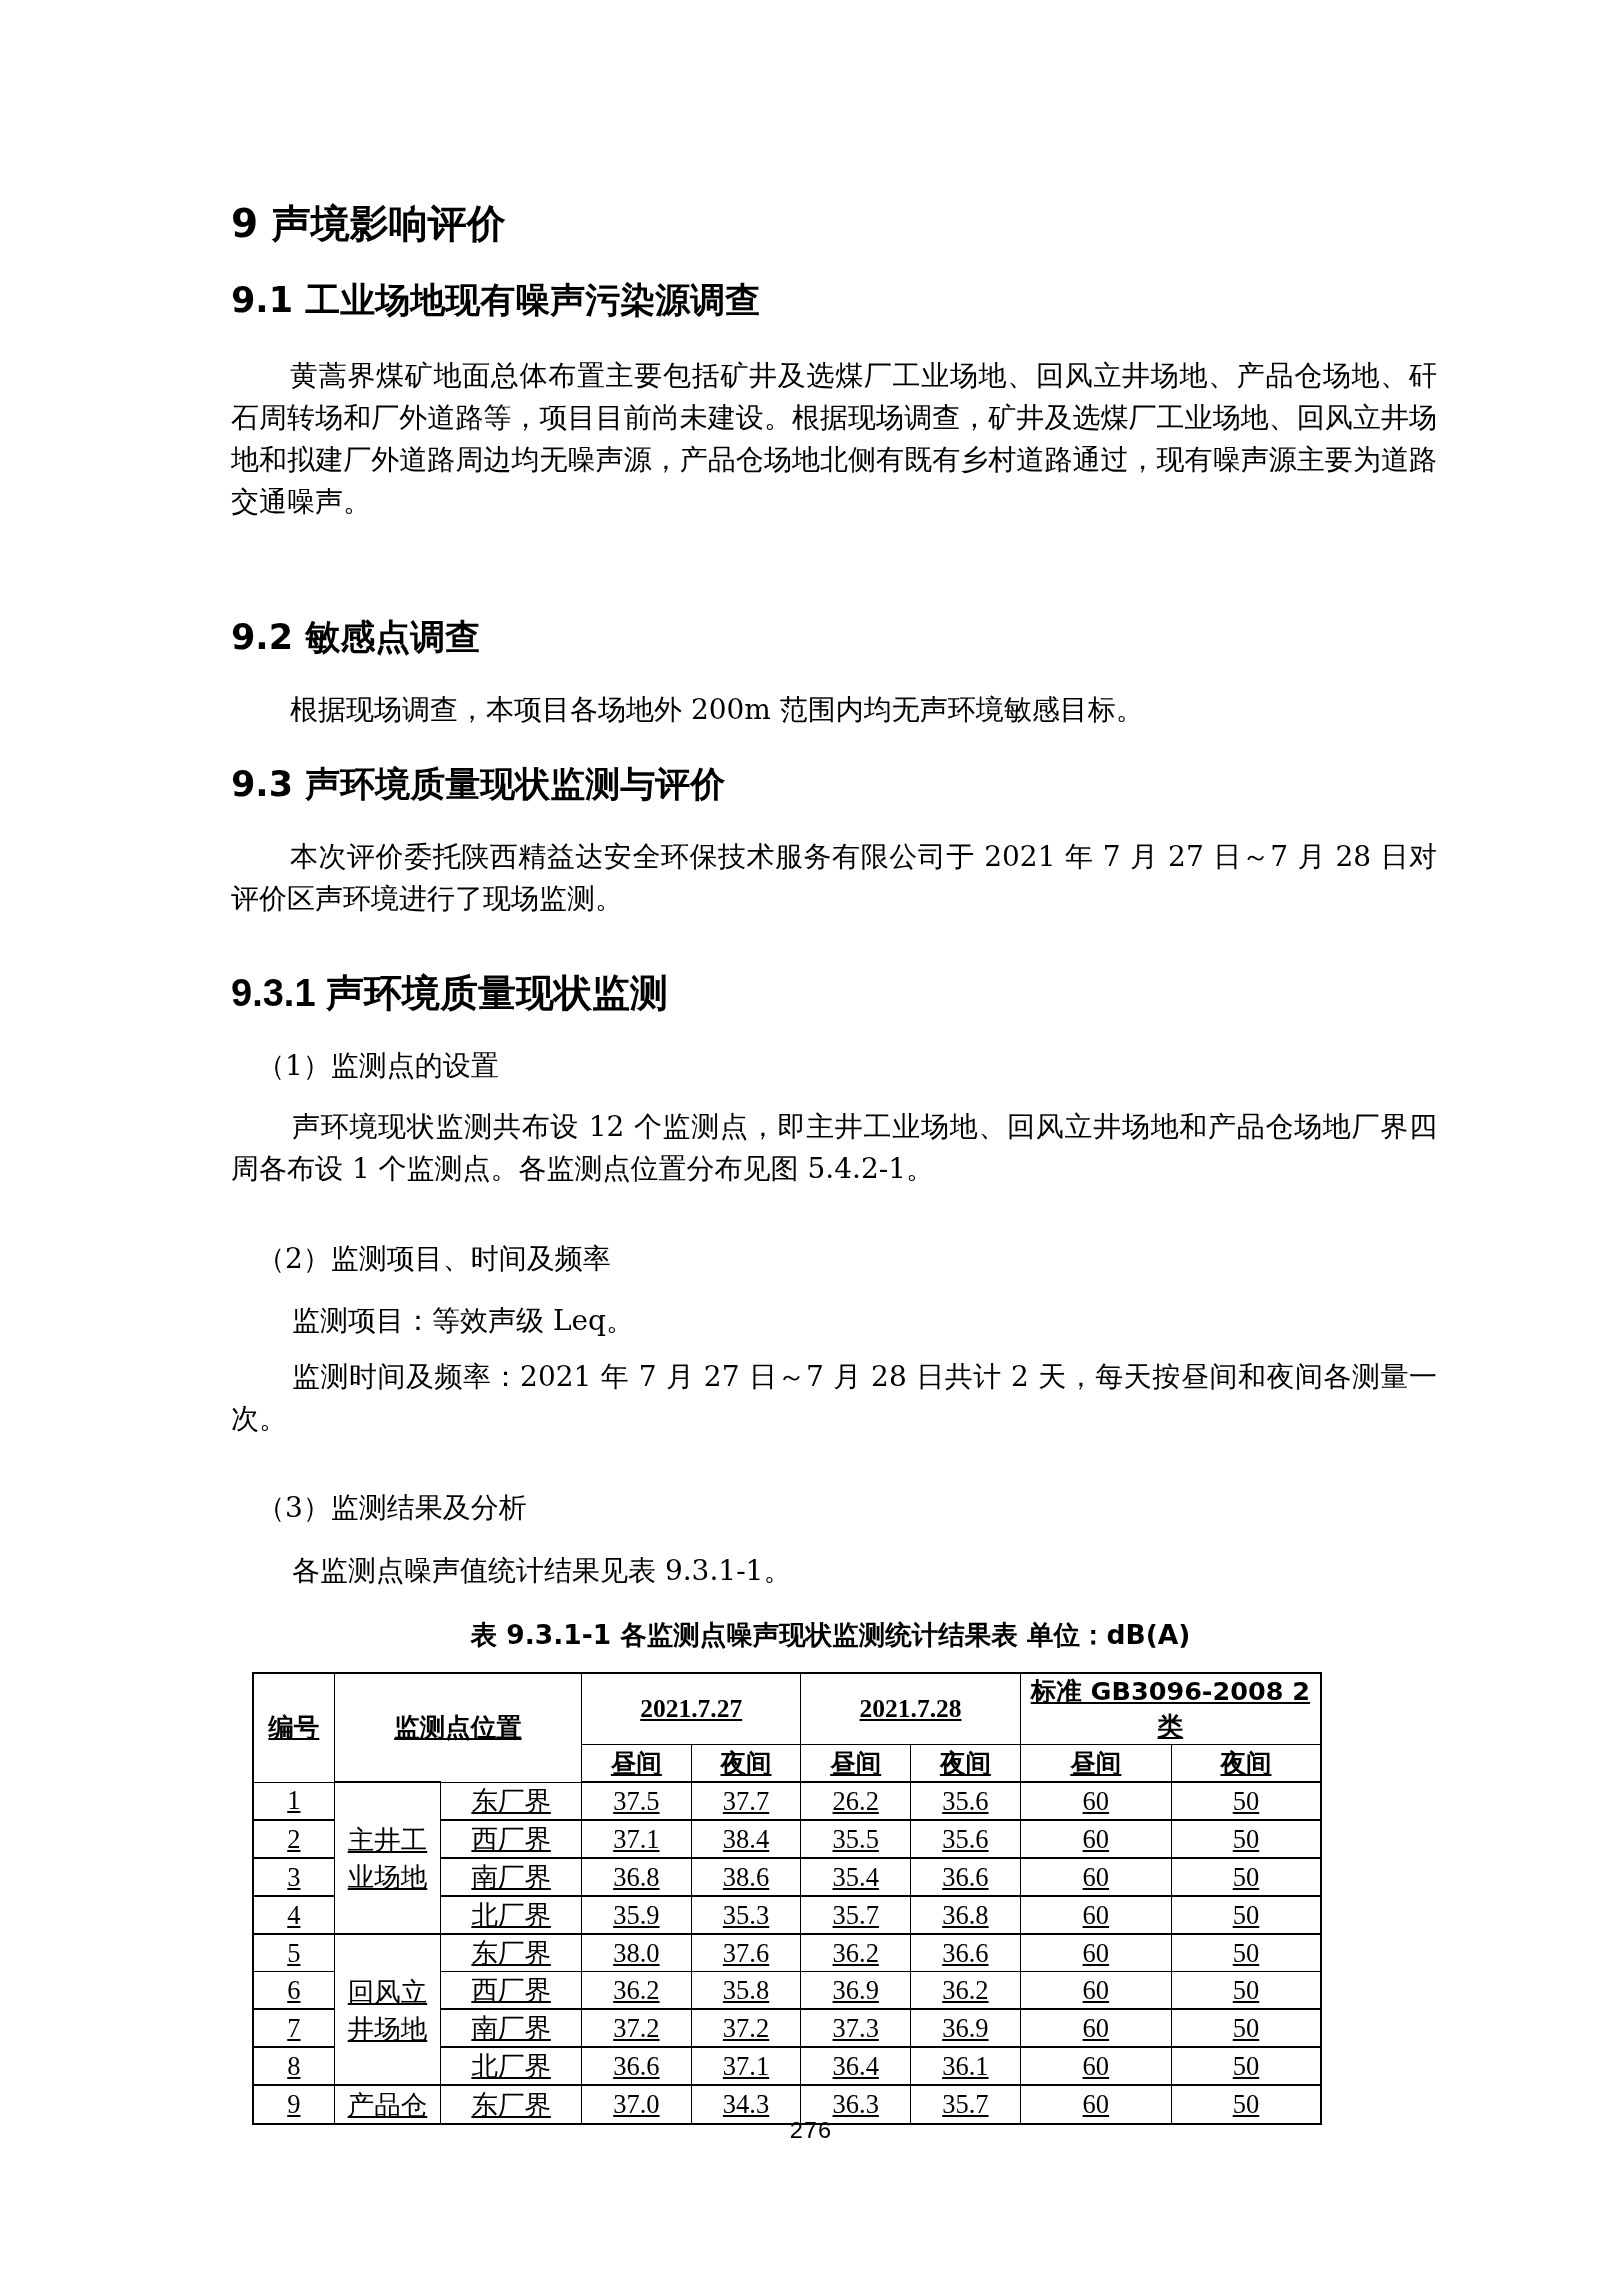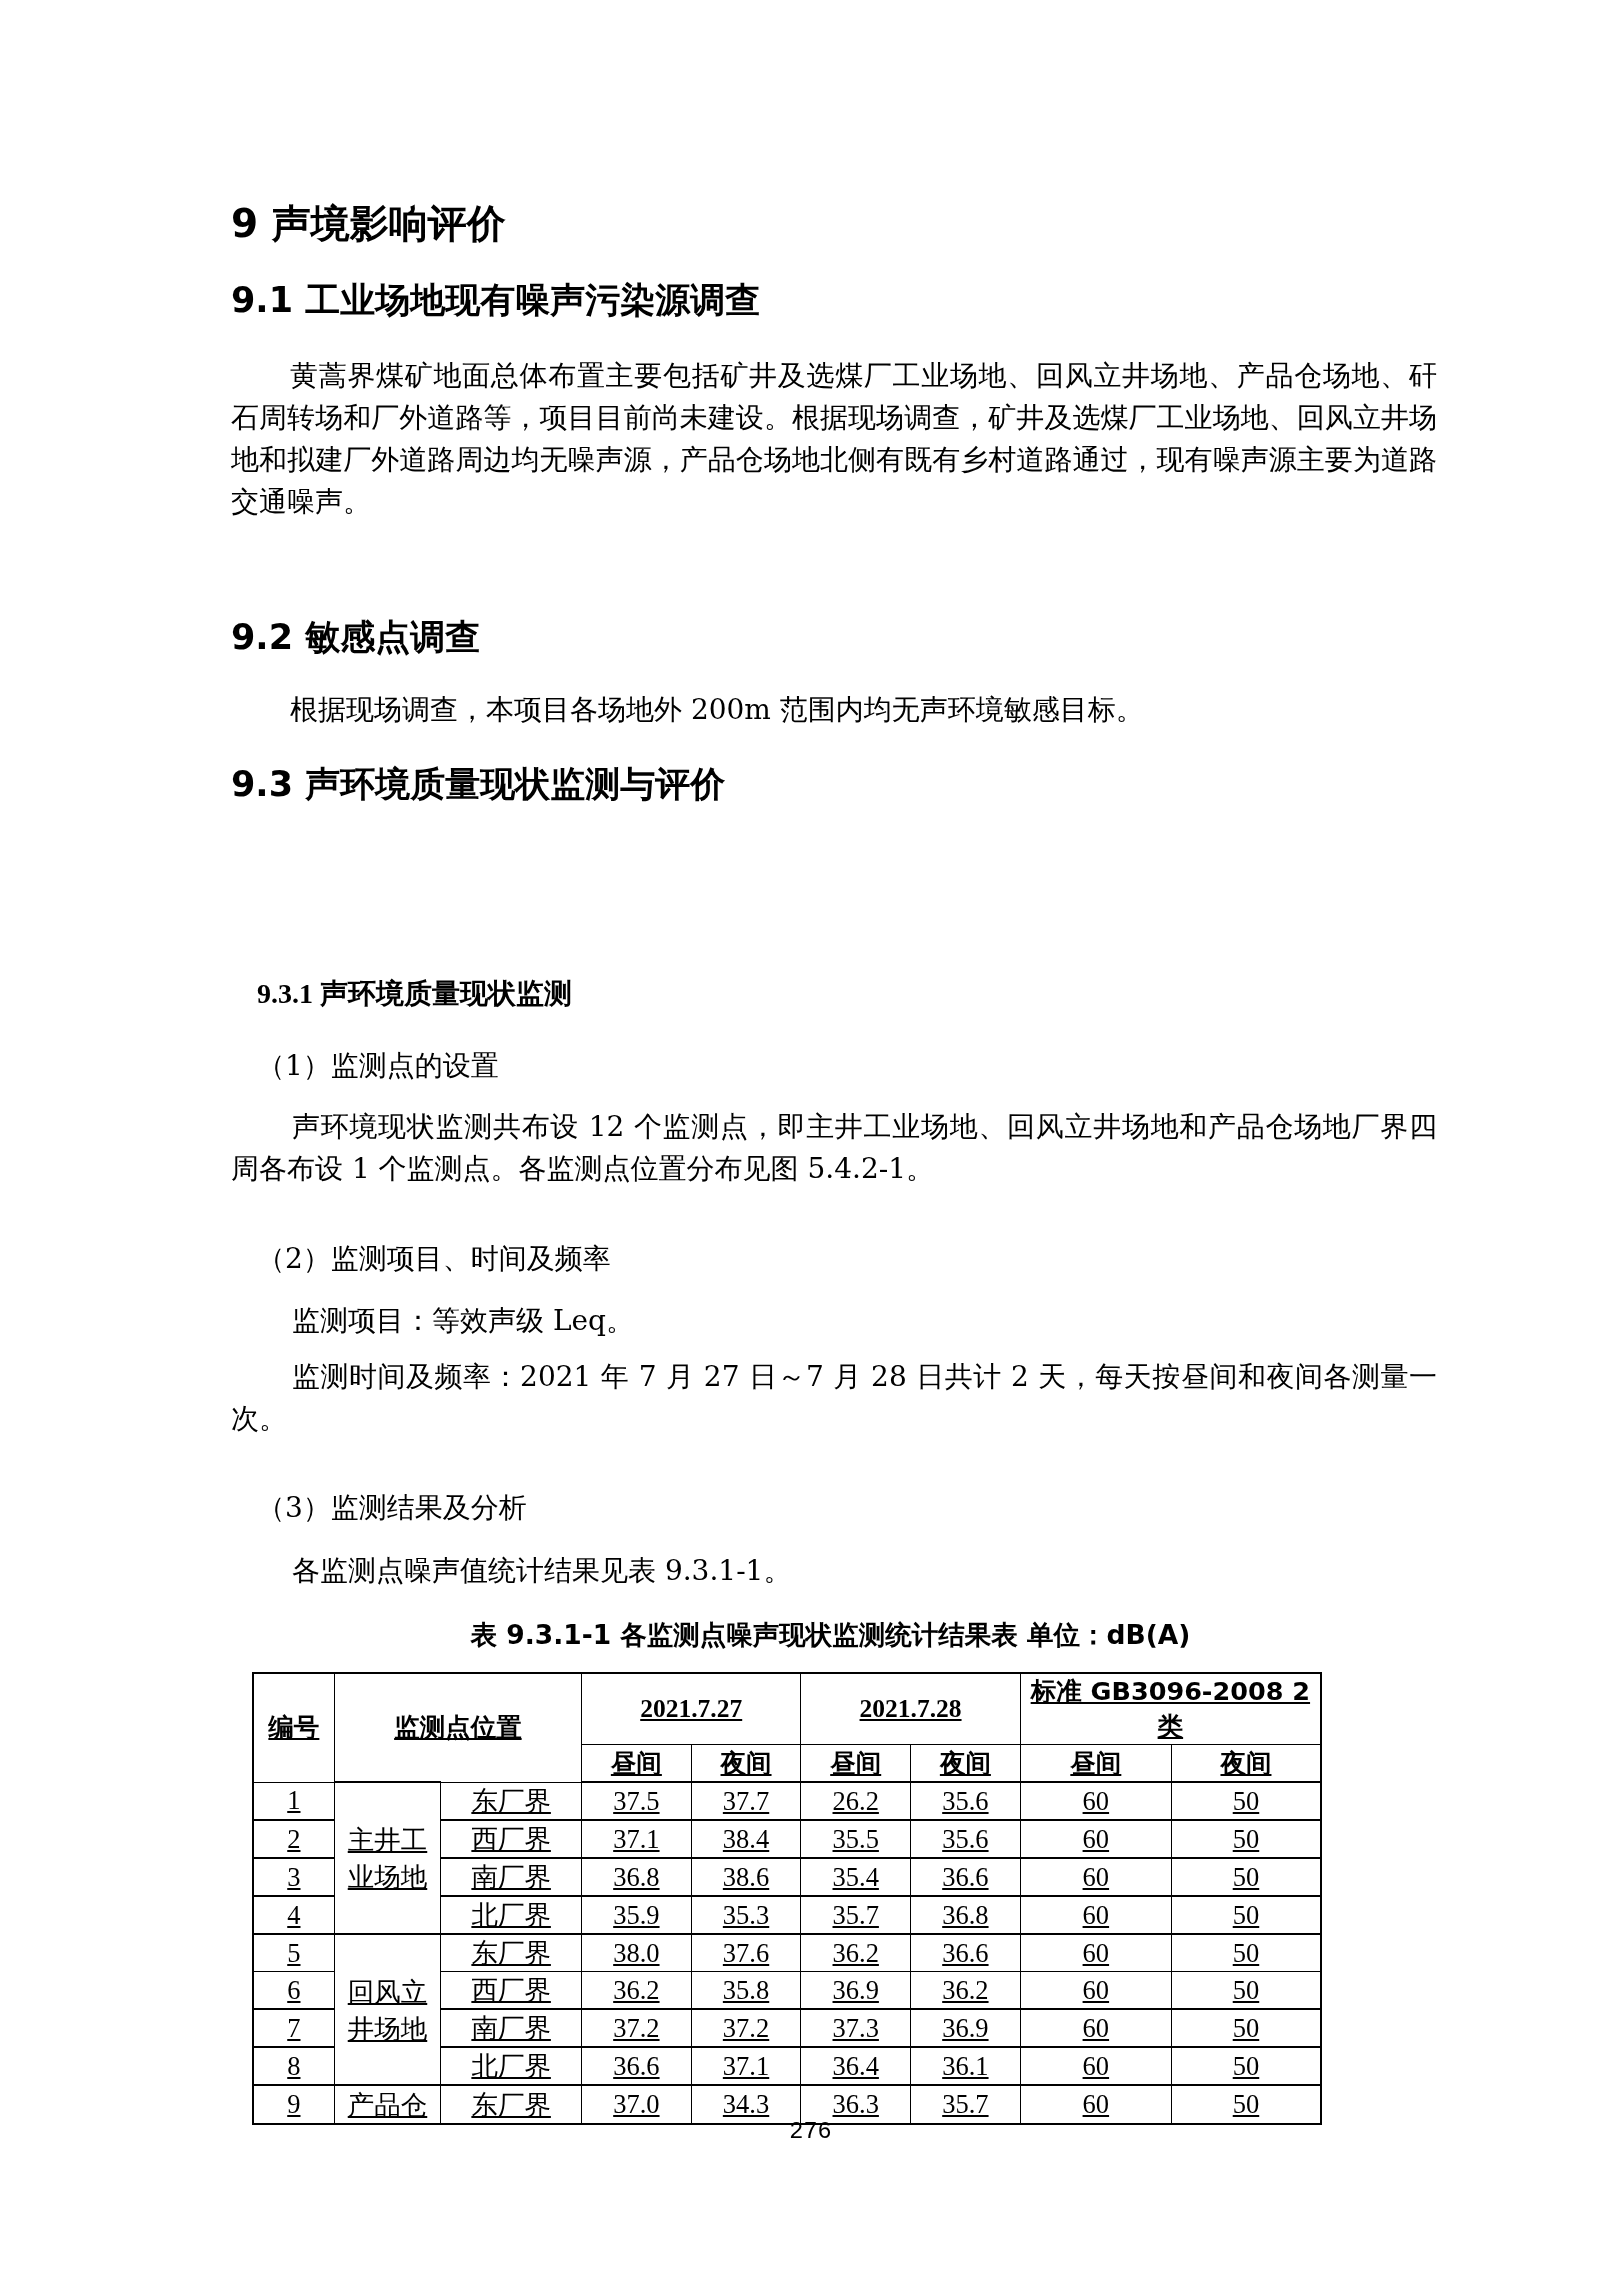--- a/index.html
+++ b/index.html
@@ -1,20 +1,20 @@
 <!DOCTYPE html>
 <html><head>
 <meta charset="utf-8">
 <style>
   html, body { margin: 0; padding: 0; background: #ffffff; }
   body { width: 1621px; height: 2293px; position: relative; overflow: hidden; color: #000; }
   .page { position: absolute; left: 0; top: 0; width: 1621px; height: 2293px; padding-left: 48px; }
   .h1 { position: absolute; left: 231px; top: 196px; font-family: "DejaVu Sans", sans-serif; font-weight: bold; font-size: 39px; line-height: 55px; white-space: nowrap; }
   .h2 { position: absolute; left: 231px; font-family: "DejaVu Sans", sans-serif; font-weight: bold; font-size: 35px; line-height: 49px; white-space: nowrap; }
-  .h3 { position: absolute; left: 231px; font-family: Liberation Serif, serif; font-weight: bold; font-size: 28px; line-height: 47px; white-space: nowrap; margin-left: 26px; }
+  .h3 { position: absolute; left: 231px; font-family: Liberation Sans, sans-serif; font-weight: bold; font-size: 38px; line-height: 47px; white-space: nowrap; }
   .p { position: absolute; left: 231px; width: 1206px; font-family: "DejaVu Serif", serif; font-size: 28px; line-height: 42px; text-align: justify; }
   .p.indent { text-indent: 59px; }
   .line { position: absolute; font-family: "DejaVu Serif", serif; font-size: 28px; line-height: 43px; white-space: nowrap; }
   .caption { position: absolute; left: 252px; width: 1157px; top: 1615px; text-align: center; font-family: "DejaVu Sans", sans-serif; font-weight: bold; font-size: 26.5px; line-height: 39px; white-space: nowrap; }
   table.data { position: absolute; left: 252px; top: 1672px; width: 1070px; border-collapse: collapse; border: 2.9px solid #000; font-family: "Liberation Serif", "DejaVu Serif", serif; font-size: 26.5px; text-decoration: underline; }
   table.data td, table.data th { border: 1.5px solid #000; text-align: center; padding: 0; height: 36px; font-weight: normal; }
   table.data th { font-family: "DejaVu Sans", sans-serif; font-weight: bold; font-size: 25.5px; }
   table.data th.date { font-family: "Liberation Serif", serif; font-weight: bold; }
   table.data tr.thick td { border-top: 2.9px solid #000; }
   table.data tr.hdr2 th { border-bottom: 2.9px solid #000; }
@@ -31,20 +31,21 @@
   <div class="h2" style="top:276px">9.1 工业场地现有噪声污染源调查</div>
 
   <div class="p indent" style="top:355px">黄蒿界煤矿地面总体布置主要包括矿井及选煤厂工业场地、回风立井场地、产品仓场地、矸石周转场和厂外道路等，项目目前尚未建设。根据现场调查，矿井及选煤厂工业场地、回风立井场地和拟建厂外道路周边均无噪声源，产品仓场地北侧有既有乡村道路通过，现有噪声源主要为道路交通噪声。</div>
 
   <div class="h2" style="top:613px">9.2 敏感点调查</div>
 
   <div class="p indent" style="top:689px">根据现场调查，本项目各场地外 200m 范围内均无声环境敏感目标。</div>
 
   <div class="h2" style="top:760px">9.3 声环境质量现状监测与评价</div>
 
+  <div class="p indent" style="top:836px">本次评价委托陕西精益达安全环保技术服务有限公司于 2021 年 7 月 27 日～7 月 28 日对评价区声环境进行了现场监测。</div>
 
   <div class="h3" style="top:970px">9.3.1  声环境质量现状监测</div>
 
   <div class="line" style="left:257px; top:1044px">（1）监测点的设置</div>
 
   <div class="p indent" style="top:1106px; text-indent:61px">声环境现状监测共布设  12  个监测点，即主井工业场地、回风立井场地和产品仓场地厂界四周各布设 1 个监测点。各监测点位置分布见图 5.4.2-1。</div>
 
   <div class="line" style="left:257px; top:1237px">（2）监测项目、时间及频率</div>
 
   <div class="line" style="left:292px; top:1299px">监测项目：等效声级 Leq。</div>

